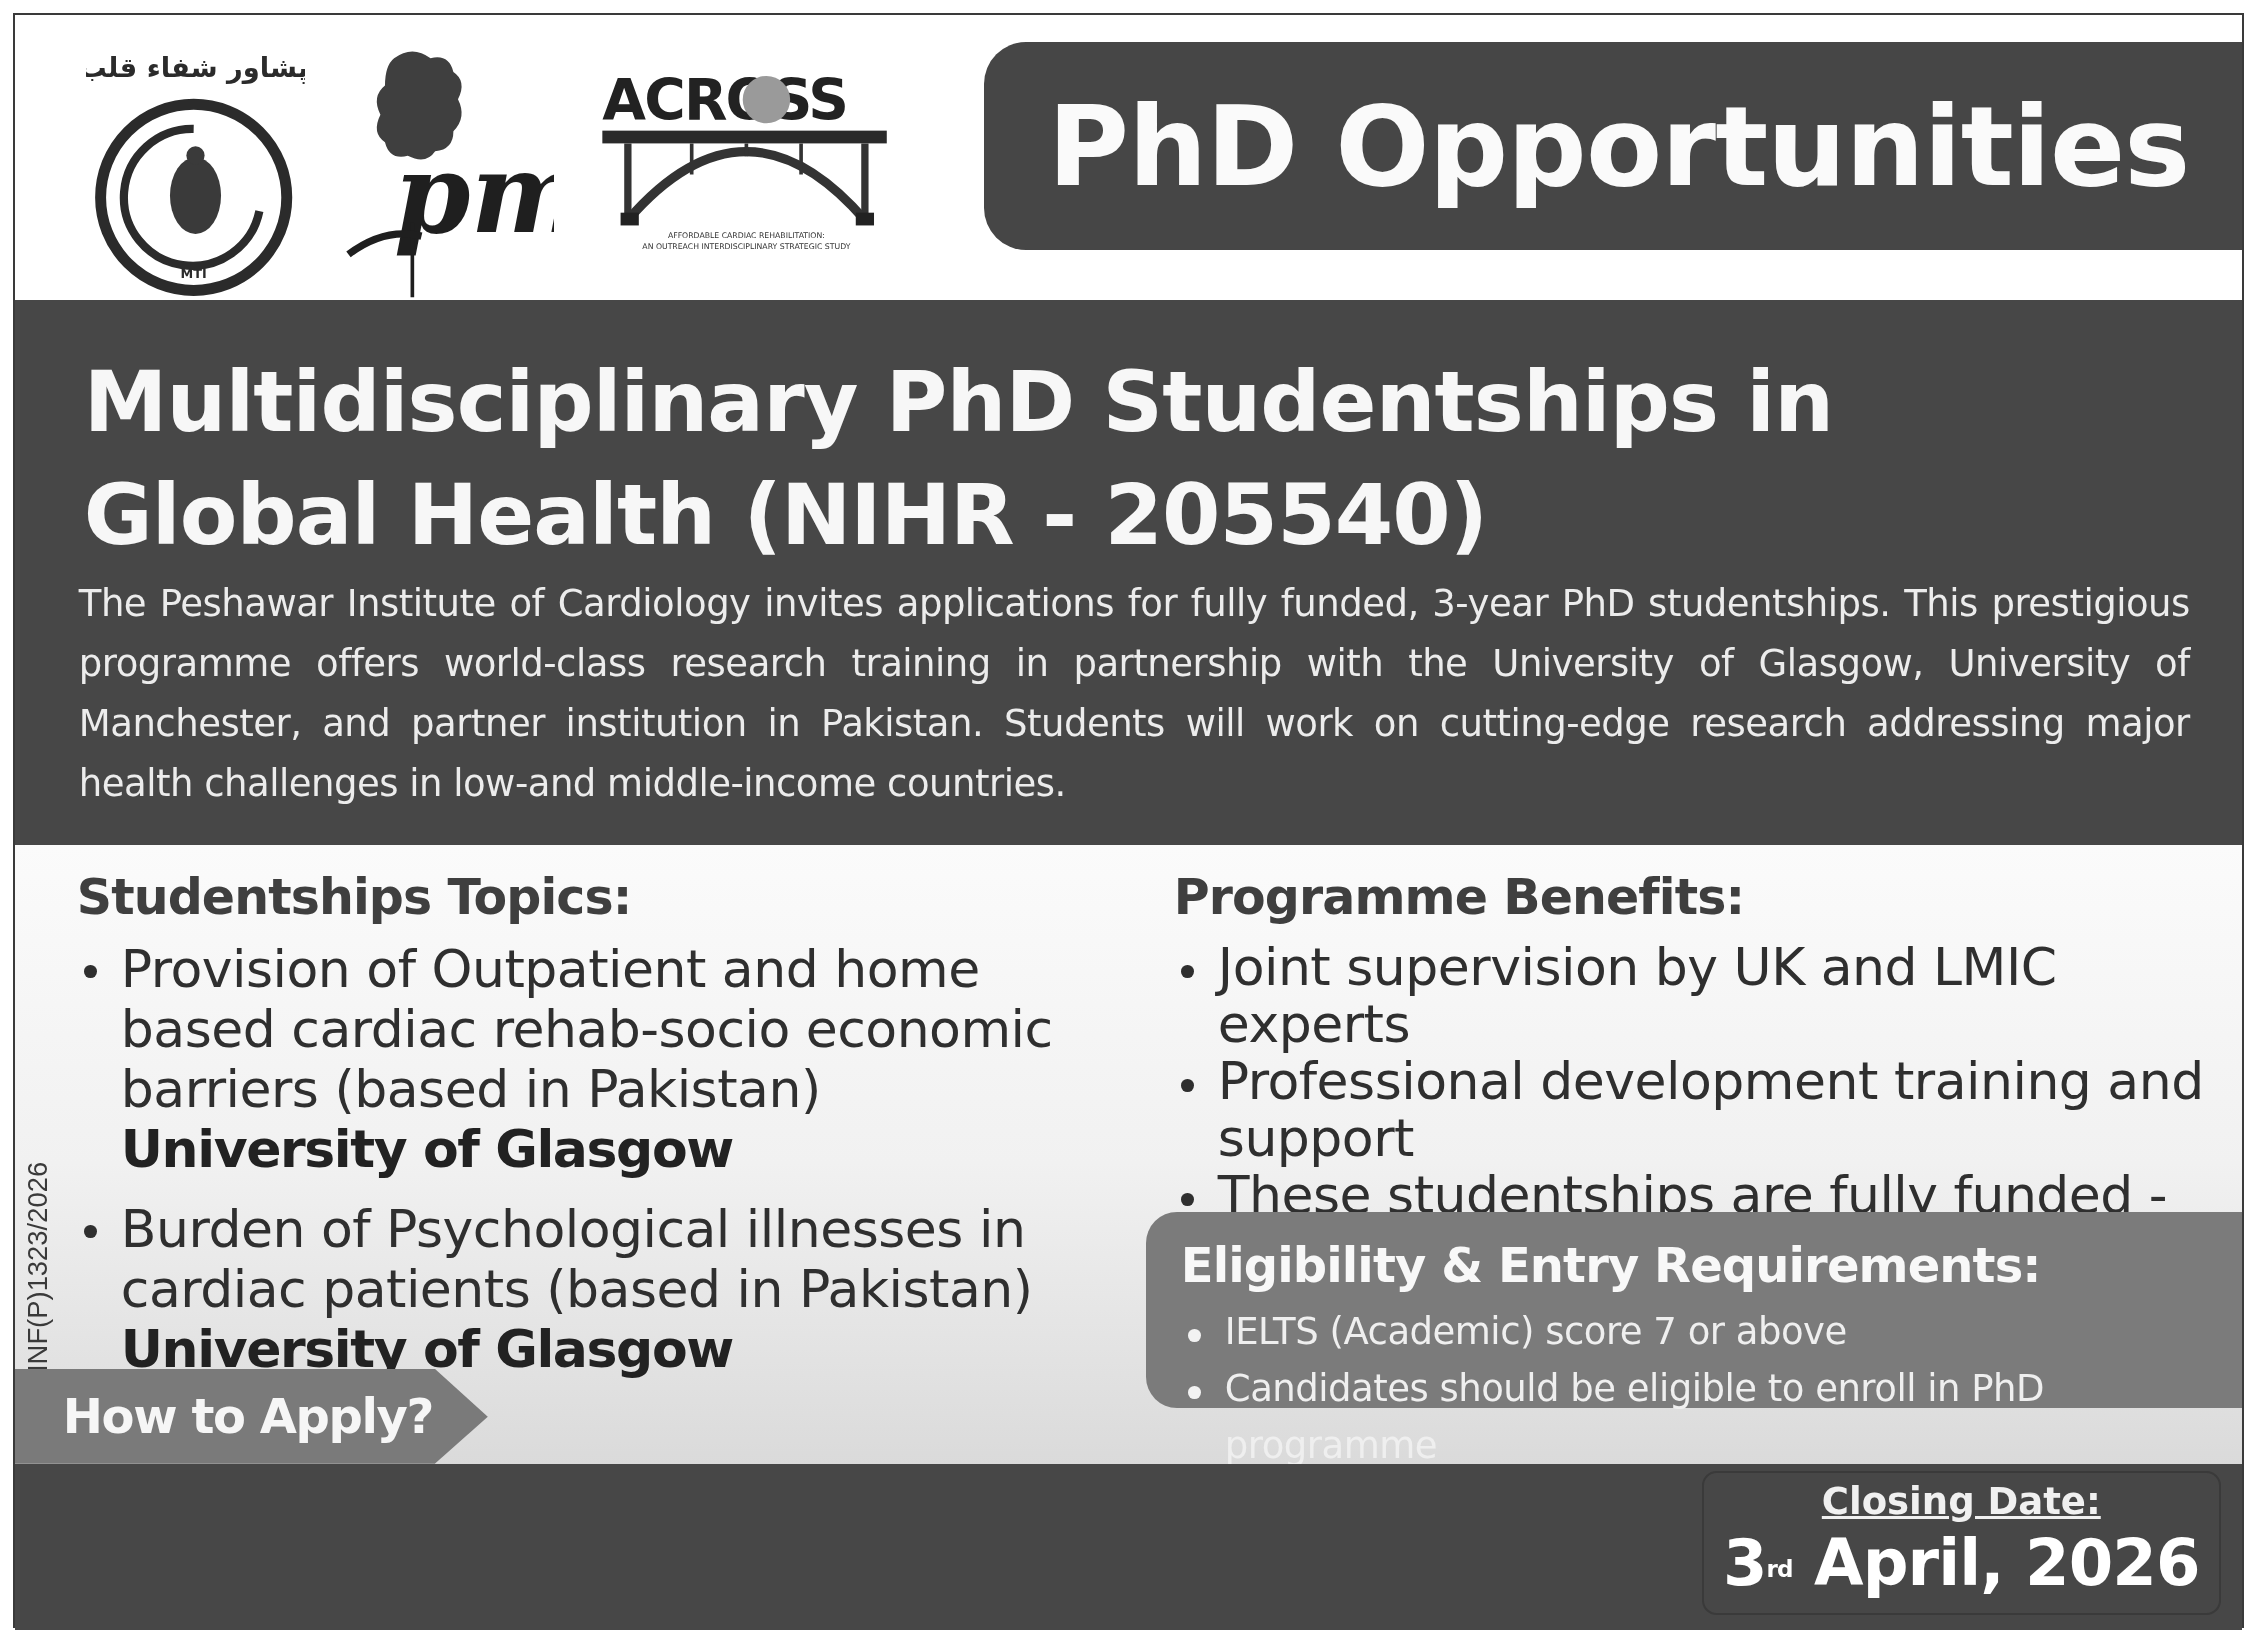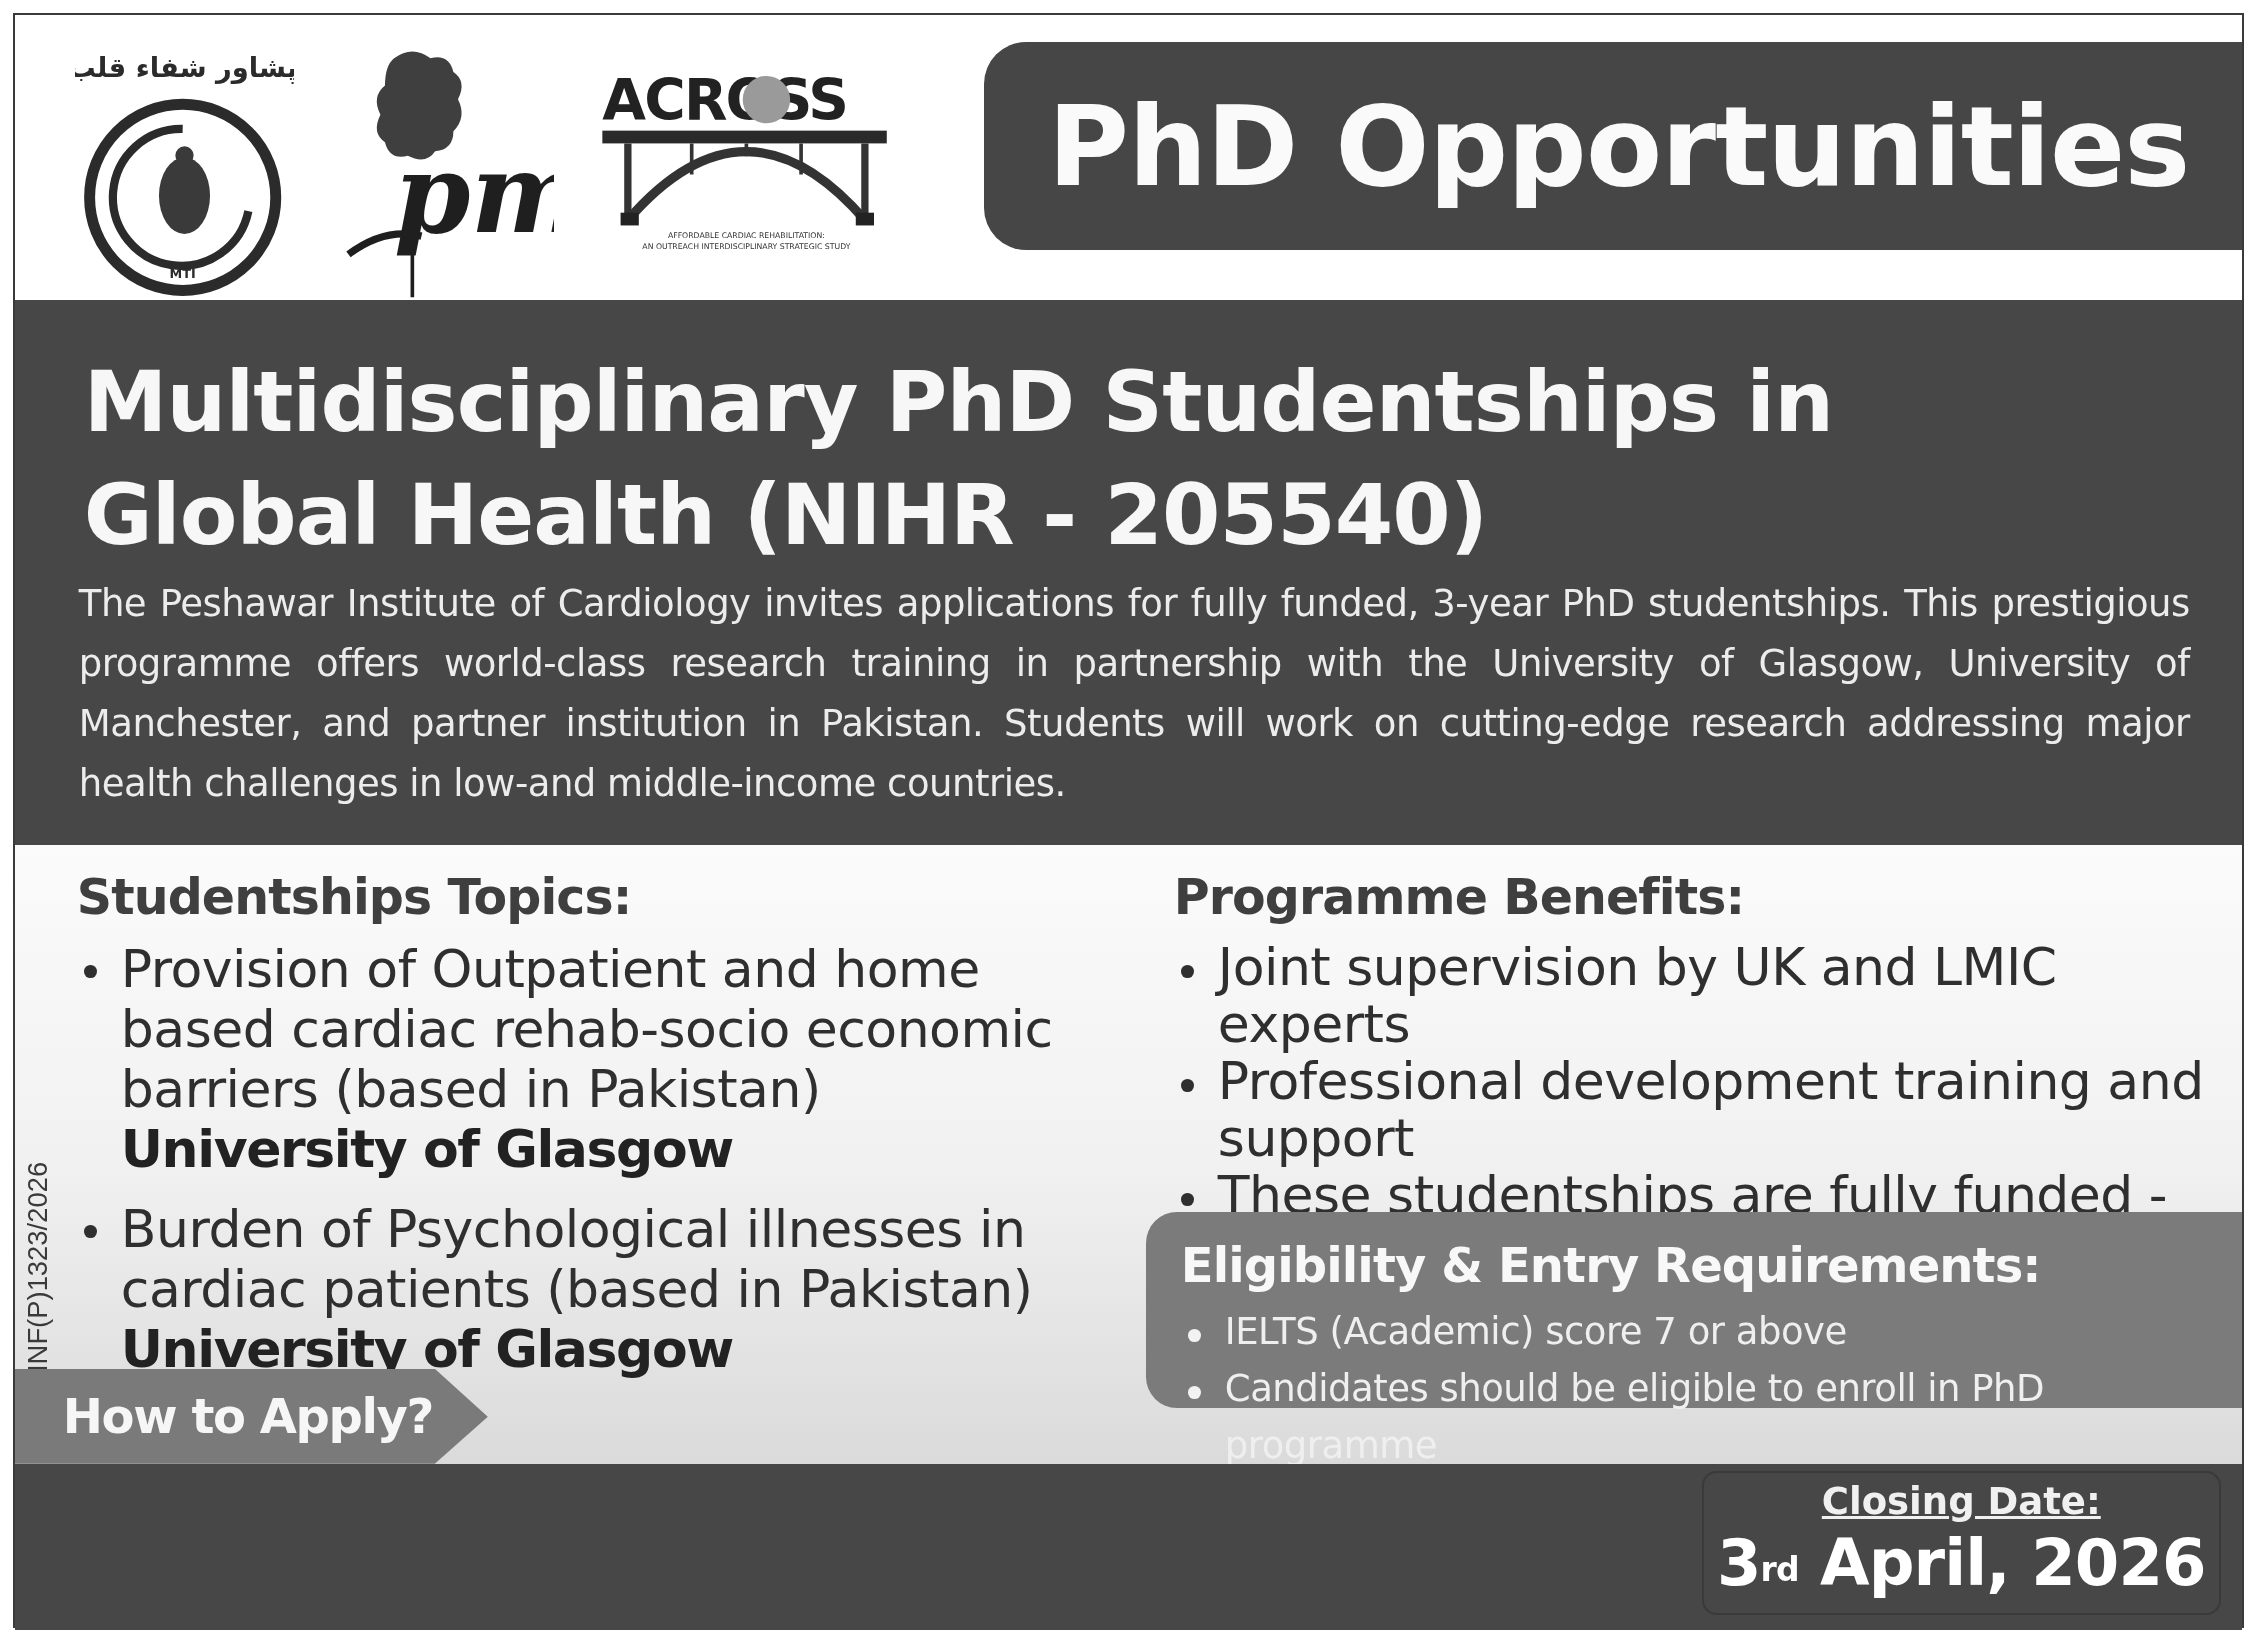--- a/index.html
+++ b/index.html
@@ -1,21 +1,21 @@
 <!DOCTYPE html>
 <html style="font-size:14.6px"><head>
 <meta charset="utf-8">
 <style>
   html,body{margin:0;padding:0;background:#ffffff;}
   body{width:2259px;height:1645px;position:relative;overflow:hidden;font-family:"DejaVu Sans","Liberation Sans",sans-serif;color:#2b2b2b;}
   .frame{position:absolute;left:12.8px;top:12.8px;width:2231px;height:1615px;border:2.7px solid #3a3a3a;box-sizing:border-box;background:#fff;}
   
   .header{position:absolute;left:0;top:0;width:100%;height:285px;background:#fff;}
   .logo{position:absolute;}
-  .logo-pic{left:60px;top:27.4px;width:219px;height:256px;}
+  .logo-pic{left:71px;top:27.4px;width:219px;height:256px;}
   .logo-pmf{left:315px;top:25.6px;width:224px;height:260px;}
   .logo-across{left:585px;top:50px;width:311px;height:196px;}
   .title-pill{position:absolute;left:969px;top:27.4px;right:0;height:208px;background:#464646;border-radius:42px 0 0 42px;display:flex;align-items:center;padding-left:64px;box-sizing:border-box;}
   .title-pill span{color:#fafafa;font-family:"DejaVu Sans",sans-serif;font-weight:bold;font-size:111px;letter-spacing:-0.9px;line-height:1;}
   
   .band{position:absolute;left:0;top:285px;width:100%;height:545px;background:#474747;color:#fff;}
   .band h1{margin:0;position:absolute;left:69px;top:46px;width:1919px;font-family:"DejaVu Sans",sans-serif;font-weight:bold;font-size:84px;line-height:113px;letter-spacing:-0.9px;color:#f7f7f7;}
   .band p{margin:0;position:absolute;left:64px;top:274px;width:2111px;font-family:"DejaVu Sans",sans-serif;font-size:37px;line-height:60px;text-align:justify;color:#ececec;letter-spacing:-0.5px;}
   
   .main{position:absolute;left:0;top:830px;width:100%;height:635px;background:linear-gradient(180deg,#fbfbfb 0%,#f1f1f1 50%,#d9d9d9 100%);}
@@ -37,21 +37,21 @@
   .elig ul li .dot{background:#f2f2f2;}
   
   .bottom{position:absolute;left:0;top:1449px;width:100%;height:166px;background:#474747;}
   .apply-tab{position:absolute;left:0;top:1354px;width:473px;height:95px;background:#7a7a7a;clip-path:polygon(0 0,420px 0,473px 48px,420px 95px,0 95px);display:flex;align-items:center;padding-left:48px;box-sizing:border-box;}
   .apply-tab span{font-weight:bold;color:#f6f6f6;font-size:48px;letter-spacing:-1.4px;}
   .contact{position:absolute;left:53px;top:1473px;width:1553px;color:#ededed;font-size:37px;line-height:60px;letter-spacing:-0.5px;}
   .contact b{font-style:italic;font-weight:bold;color:#fff;}
   .closing{position:absolute;left:1687px;top:1456px;width:519px;height:144px;border:2.7px solid #3a3a3a;border-radius:14.6px;box-sizing:border-box;background:#474747;text-align:center;color:#fff;}
   .closing .lbl{display:block;margin-top:7.3px;font-size:37px;font-weight:bold;line-height:44px;color:#f0f0f0;text-decoration:underline;}
   .closing .date{display:block;font-size:64px;font-weight:bold;line-height:79px;letter-spacing:-0.9px;}
-  .closing sup{font-size:33px;vertical-align:top;position:relative;top:5.5px;}
+  .closing sup{font-size:23px;vertical-align:top;position:relative;top:5.5px;}
 </style>
 </head>
 <body>
 
 <div class="frame">
 
   <div class="header">
 
     <div class="logo logo-pic">
       <svg width="219" height="256" viewBox="0 0 240 280">

